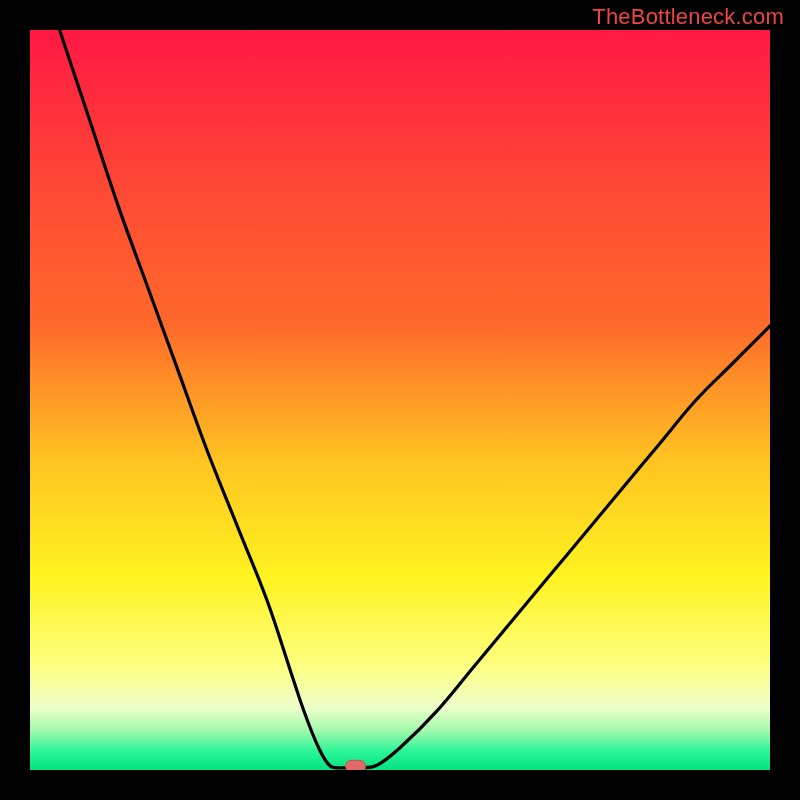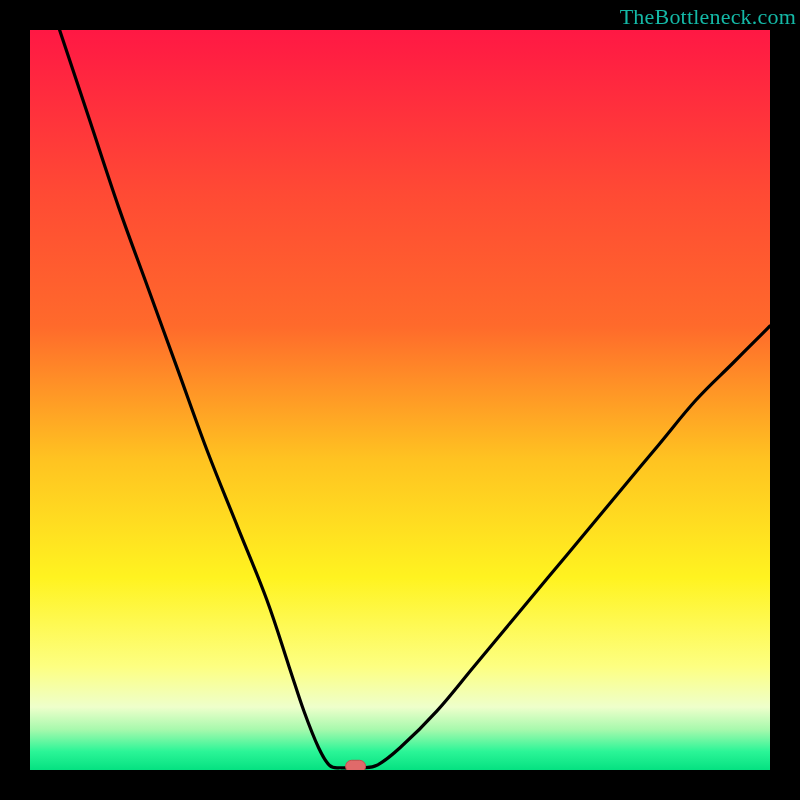--- a/index.html
+++ b/index.html
@@ -7,27 +7,26 @@
     padding: 0;
     width: 800px;
     height: 800px;
     background: #000;
     font-family: Arial, Helvetica, sans-serif;
     overflow: hidden;
   }
   .watermark {
     position: absolute;
     top: 4px;
-    right: 4px;
-    color: #14b8a6;
+    right: 16px;
+    color: #ef4444;
     font-size: 22px;
     font-weight: 500;
     letter-spacing: 0.2px;
     z-index: 10;
-    font-family: Liberation Serif, serif;
   }
   .chart-wrap {
     position: absolute;
     top: 30px;
     left: 30px;
     width: 740px;
     height: 740px;
   }
   svg { display: block; }
 </style>

